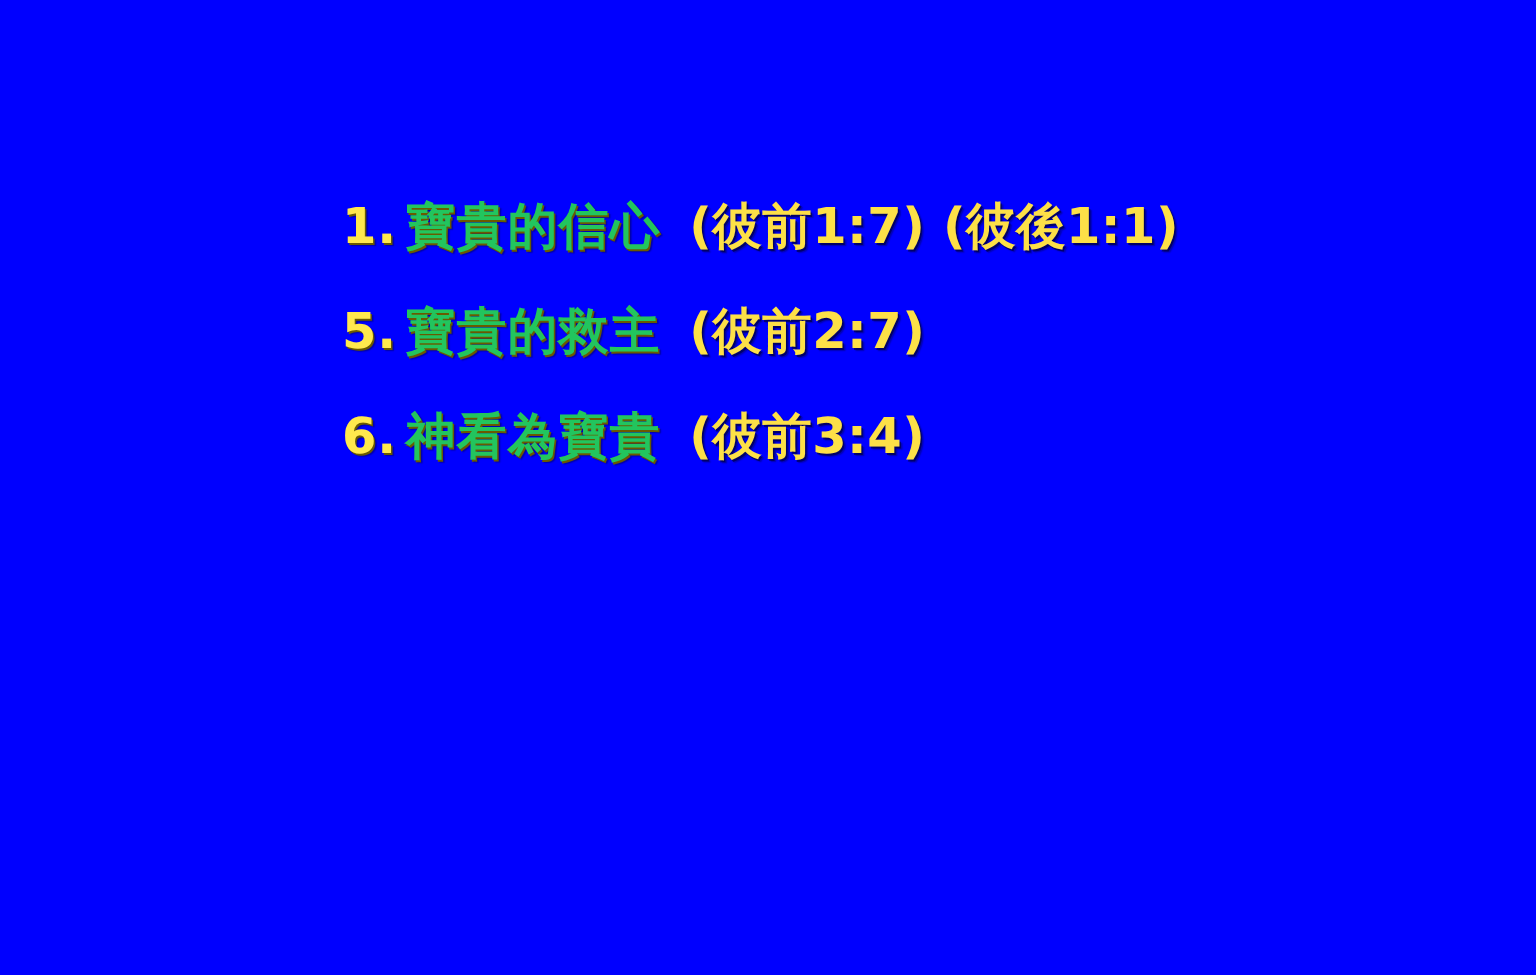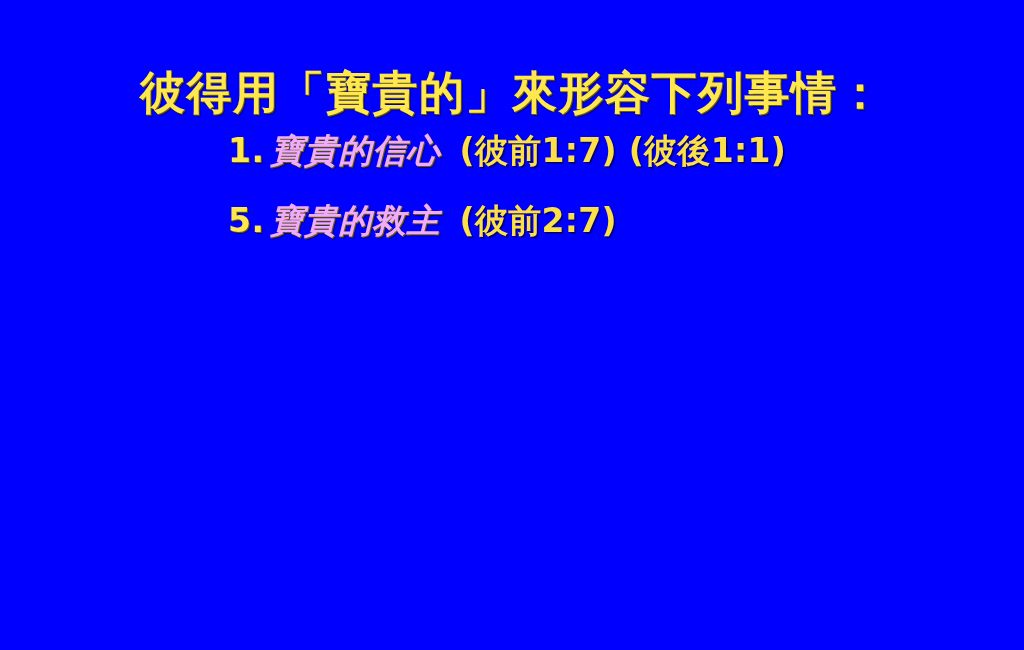--- a/index.html
+++ b/index.html
@@ -65,54 +65,55 @@
   .point-number {
     color: #FFE84D;
     text-shadow:
        1px  1px 0 #6a5a00,
        2px  2px 1px rgba(0,0,0,0.35);
     margin-right: 6px;
     letter-spacing: 0.5px;
   }
 
   .point-topic {
-    color: #f0abfc;
+    color: #22c55e;
     text-shadow:
        1px  1px 0 #6a5a00,
        2px  2px 1px rgba(0,0,0,0.35);
     letter-spacing: 1px;
-    font-style: italic;
   }
 
   .point-reference {
     color: #fde047;
     margin-left: 19px;
     letter-spacing: 0.3px;
     text-shadow:
        1px  1px 0 rgba(0,0,40,0.55),
        2px  2px 1px rgba(0,0,0,0.30);
   }
 </style>
 </head>
 <body>
 
 <div id="slide">
 
-  <h1 id="slide-title">彼得用「寶貴的」來形容下列事情：</h1>
 
   <ol id="point-list">
 
     <li class="point-item">
       <span class="point-number">1.</span><span class="point-topic">寶貴的信心</span><span class="point-reference">(彼前1:7) (彼後1:1)</span>
     </li>
 
 
 
 
     <li class="point-item">
       <span class="point-number">5.</span><span class="point-topic">寶貴的救主</span><span class="point-reference">(彼前2:7)</span>
     </li>
 
+    <li class="point-item">
+      <span class="point-number">6.</span><span class="point-topic">神看為寶貴</span><span class="point-reference">(彼前3:4)</span>
+    </li>
 
 
   </ol>
 
 </div>
 
 </body></html>

